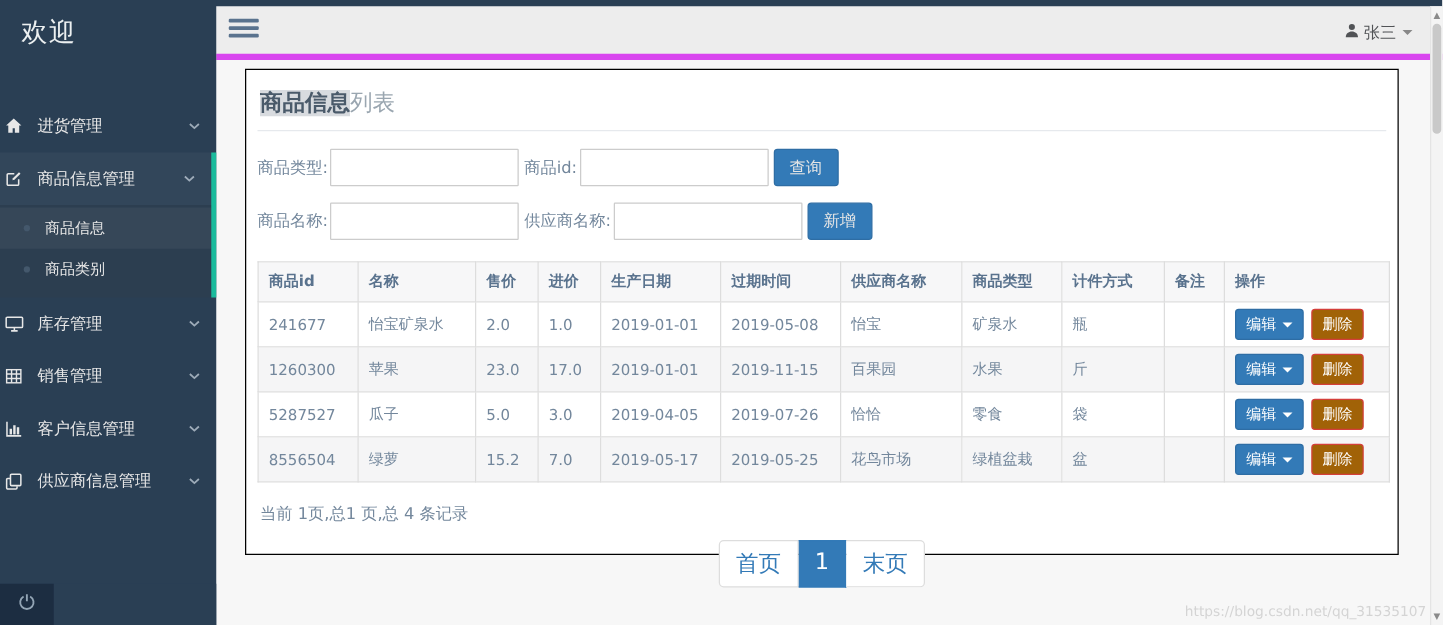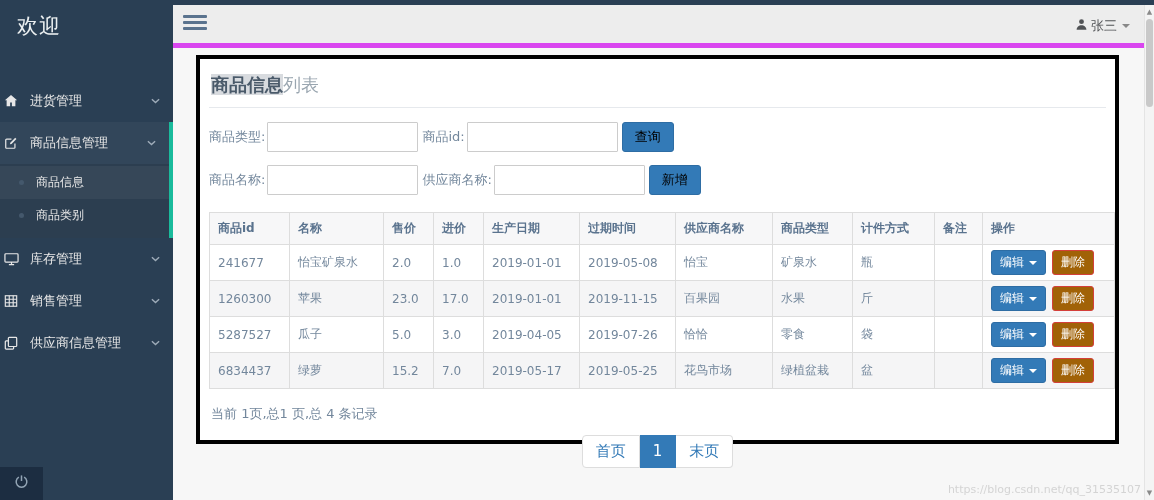--- a/index.html
+++ b/index.html
@@ -28,42 +28,42 @@
   
   .topbar { position:absolute; left:173px; top:5px; width:981px; height:43px; background:#EDEDED; border-bottom:5px solid #d946ef; z-index:30; }
   .hamburger { position:absolute; left:10px; top:10px; width:24px; cursor:pointer; }
   .hamburger div { height:3px; background:#5A738E; margin:0 0 3px 0; border-radius:1px; }
   .topbar-right { position:absolute; right:24px; top:0; height:42px; display:flex; align-items:center; color:#515356; font-size:13px; cursor:pointer; }
   .topbar-right .uname { margin-left:3px; }
   .caret-down { width:0; height:0; border-left:4px solid transparent; border-right:4px solid transparent; border-top:4px solid #888; margin-left:5px; }
 
   
   .main { position:absolute; left:173px; top:48px; width:981px; height:452px; }
-  .panel { position:absolute; left:23px; top:7px; width:923px; height:389px; background:#fff; border:4px solid #000000; padding:8px 9px; }
+  .panel { position:absolute; left:23px; top:7px; width:923px; height:389px; background:#fff; border:1px solid #000000; padding:8px 9px; }
   .panel-title { font-size:18px; color:#9aa6b0; padding:6px 0 10px 2px; border-bottom:1px solid #E6E9ED; }
   .panel-title .strong { font-weight:bold; color:#4a5a6a; background:#D8DBDF; }
 
   .form-row { display:flex; align-items:center; margin-top:14px; font-size:13px; color:#73879C; }
   .form-row.second { margin-top:13px; }
   .form-label { margin-right:2px; white-space:nowrap; }
   .form-input { width:151px; height:30px; border:1px solid #CCC; border-radius:1px; background:#fff; margin-right:4px; padding:0 6px; font-size:13px; color:#555; outline:none; }
-  .btn { border:1px solid #2E6DA4; border-radius:3px; color:#000000; cursor:pointer; font-size:13px; background:#337AB7; padding:5px 12px; }
+  .btn { border:1px solid #2E6DA4; border-radius:3px; color:#e5e5e5; cursor:pointer; font-size:13px; background:#337AB7; padding:5px 12px; }
 
   .data-table { border-collapse:collapse; table-layout:fixed; width:905px; font-size:12px; color:#73879C; margin-top:17px; }
   .data-table th, .data-table td { border:1px solid #DDD; padding:7px 8px; text-align:left; overflow:hidden; white-space:nowrap; }
   .data-table th { color:#5A738E; font-weight:bold; background:#F7F7F8; font-size:12px; }
   .data-table tr.striped td { background:#F5F5F6; }
   .data-table td.actions { padding:5px 8px; }
   .btn-edit { background:#337AB7; border:1px solid #2E6DA4; padding:3px 8px; font-size:12px; border-radius:3px; color:#fff; cursor:pointer; display:inline-flex; align-items:center; }
   .btn-edit .caret-down { border-top-color:#fff; margin-left:5px; }
   .btn-delete { background:#a16207; border:1px solid #D43F3A; padding:3px 8px; font-size:12px; border-radius:3px; color:#fff; cursor:pointer; margin-left:6px; }
 
   .page-summary { font-size:13px; color:#73879C; margin-top:16px; padding-left:2px; }
   .pagination { display:flex; justify-content:center; margin-top:12px; }
-  .page-btn { padding:6px 13px; border:1px solid #DDD; background:#fff; color:#337AB7; font-size:15px; cursor:pointer; }
+  .page-btn { padding:6px 13px; border:1px solid #DDD; background:#fff; color:#337AB7; font-size:18px; cursor:pointer; }
   .page-btn.first { border-radius:4px 0 0 4px; }
   .page-btn.last { border-radius:0 4px 4px 0; }
   .page-btn + .page-btn { border-left:none; }
   .page-btn.active { background:#337AB7; color:#fff; border-color:#337AB7; }
 
   .watermark { position:absolute; right:13px; bottom:4px; font-size:11px; color:#D4D4D4; z-index:20; }
 
   
   .scrollbar { position:absolute; right:0; top:5px; width:10px; height:495px; background:#F4F4F4; border-left:1px solid #E4E4E4; z-index:60; }
   .sb-arrow { position:absolute; left:0; width:9px; text-align:center; font-size:7px; color:#8A8A8A; }
@@ -139,20 +139,38 @@
         </div>
         <div class="menu-group">
           <div class="menu-item">
             <span class="mi-icon">
               <svg width="16" height="14" viewBox="0 0 16 16">
                 <rect x="1.5" y="2" width="13" height="12" fill="none" stroke="#E7E7E7" stroke-width="1.3"></rect>
                 <path d="M1.5 6h13M1.5 10h13M6 2v12M10.5 2v12" stroke="#E7E7E7" stroke-width="1.3"></path>
               </svg>
             </span>
             <span class="mi-label">销售管理</span>
+            <span class="mi-chevron">
+              <svg width="9" height="6" viewBox="0 0 10 6">
+                <path d="M1 1l4 3.6L9 1" fill="none" stroke="#C4CFDA" stroke-width="1.6"></path>
+              </svg>
+            </span>
+          </div>
+        </div>
+        <div class="menu-group">
+          <div class="menu-item">
+            <span class="mi-icon">
+              <svg width="16" height="14" viewBox="0 0 16 16">
+                <path d="M1.8 1.5v13h13" stroke="#E7E7E7" stroke-width="1.4" fill="none"></path>
+                <rect x="4.2" y="8" width="2.2" height="5.2" fill="#E7E7E7"></rect>
+                <rect x="7.5" y="4.8" width="2.2" height="8.4" fill="#E7E7E7"></rect>
+                <rect x="10.8" y="6.6" width="2.2" height="6.6" fill="#E7E7E7"></rect>
+              </svg>
+            </span>
+            <span class="mi-label">客户信息管理</span>
             <span class="mi-chevron">
               <svg width="9" height="6" viewBox="0 0 10 6">
                 <path d="M1 1l4 3.6L9 1" fill="none" stroke="#C4CFDA" stroke-width="1.6"></path>
               </svg>
             </span>
           </div>
         </div>
         <div class="menu-group">
           <div class="menu-item">
             <span class="mi-icon">
@@ -281,21 +299,21 @@
               <td>恰恰</td>
               <td>零食</td>
               <td>袋</td>
               <td></td>
               <td class="actions"><button class="btn-edit">
                   <span>编辑</span>
                   <span class="caret-down"></span>
                 </button><button class="btn-delete">删除</button></td>
             </tr>
             <tr class="striped">
-              <td>6834437</td>
+              <td>8556504</td>
               <td>绿萝</td>
               <td>15.2</td>
               <td>7.0</td>
               <td>2019-05-17</td>
               <td>2019-05-25</td>
               <td>花鸟市场</td>
               <td>绿植盆栽</td>
               <td>盆</td>
               <td></td>
               <td class="actions"><button class="btn-edit">

